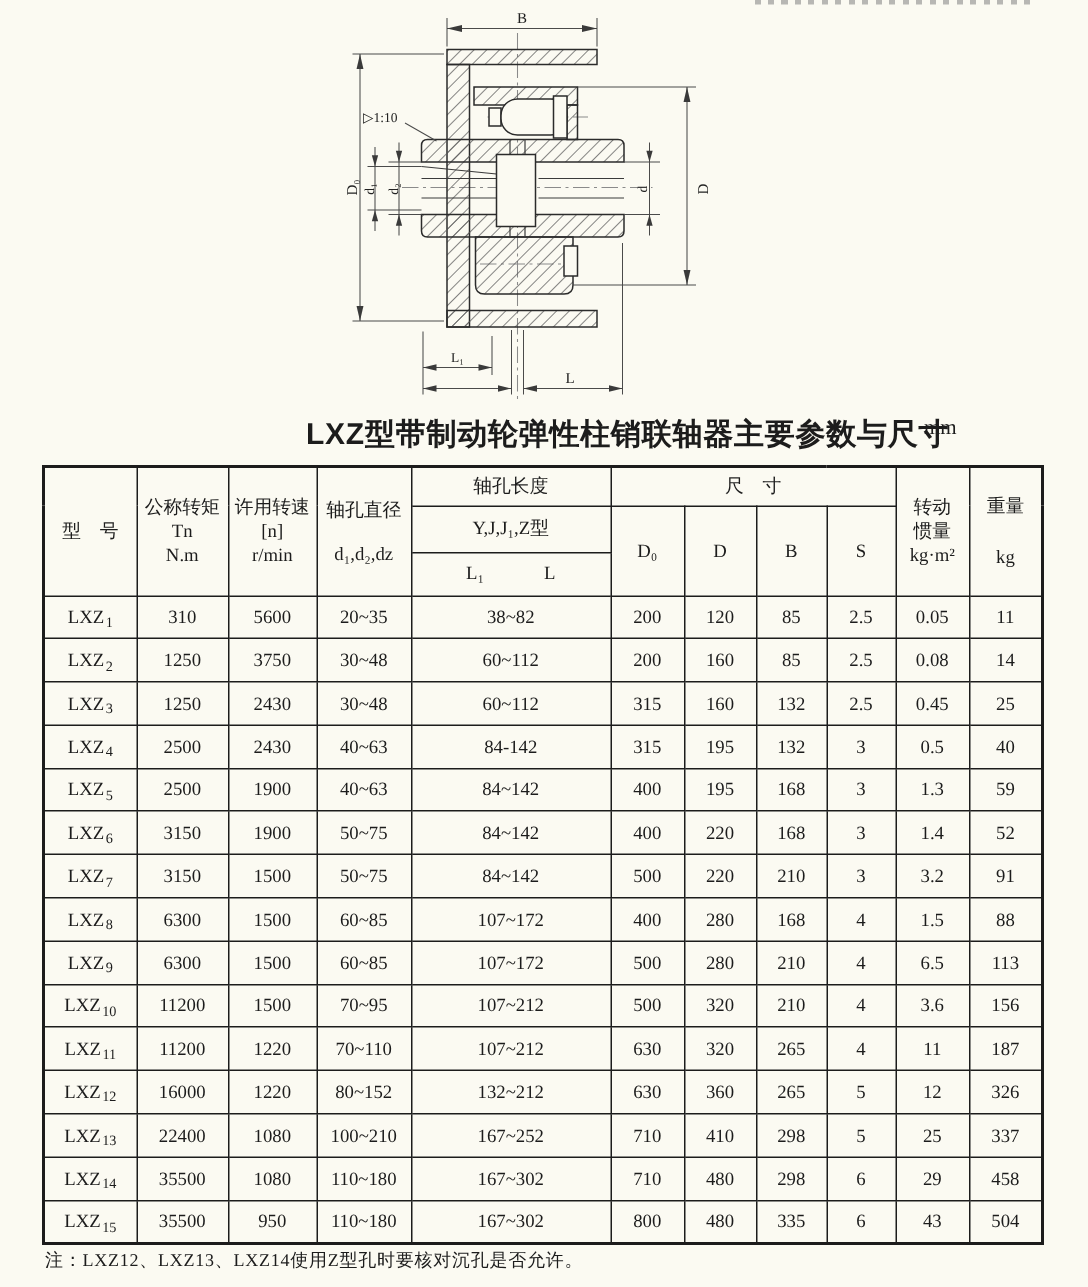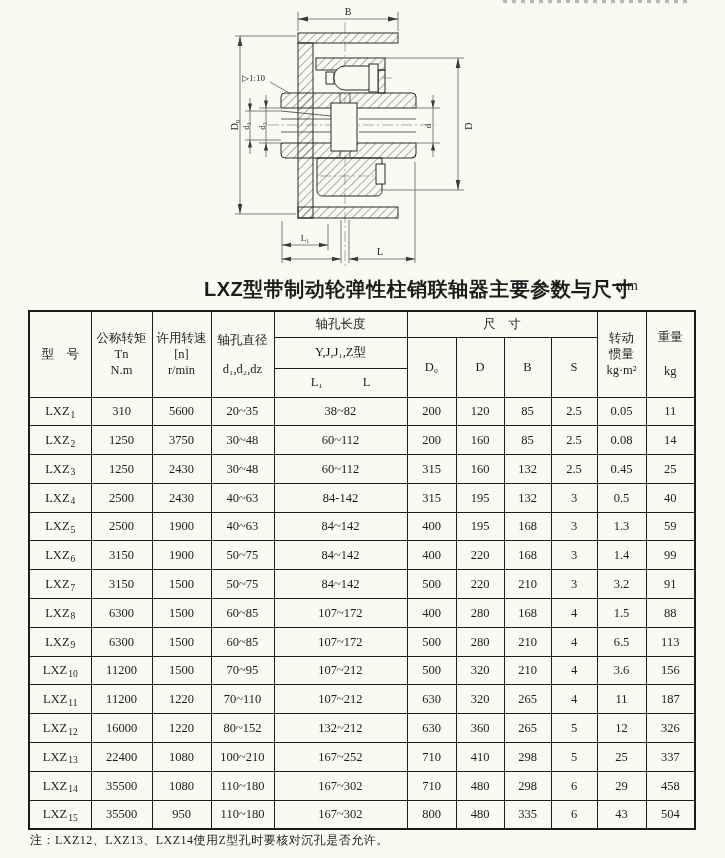--- a/index.html
+++ b/index.html
@@ -288,21 +288,21 @@
         <td><span>LXZ</span><span class="mn">6</span></td>
         <td>3150</td>
         <td>1900</td>
         <td>50~75</td>
         <td>84~142</td>
         <td>400</td>
         <td>220</td>
         <td>168</td>
         <td>3</td>
         <td>1.4</td>
-        <td>99</td>
+        <td>52</td>
       </tr>
     <tr>
         <td><span>LXZ</span><span class="mn">7</span></td>
         <td>3150</td>
         <td>1500</td>
         <td>50~75</td>
         <td>84~142</td>
         <td>500</td>
         <td>220</td>
         <td>210</td>

